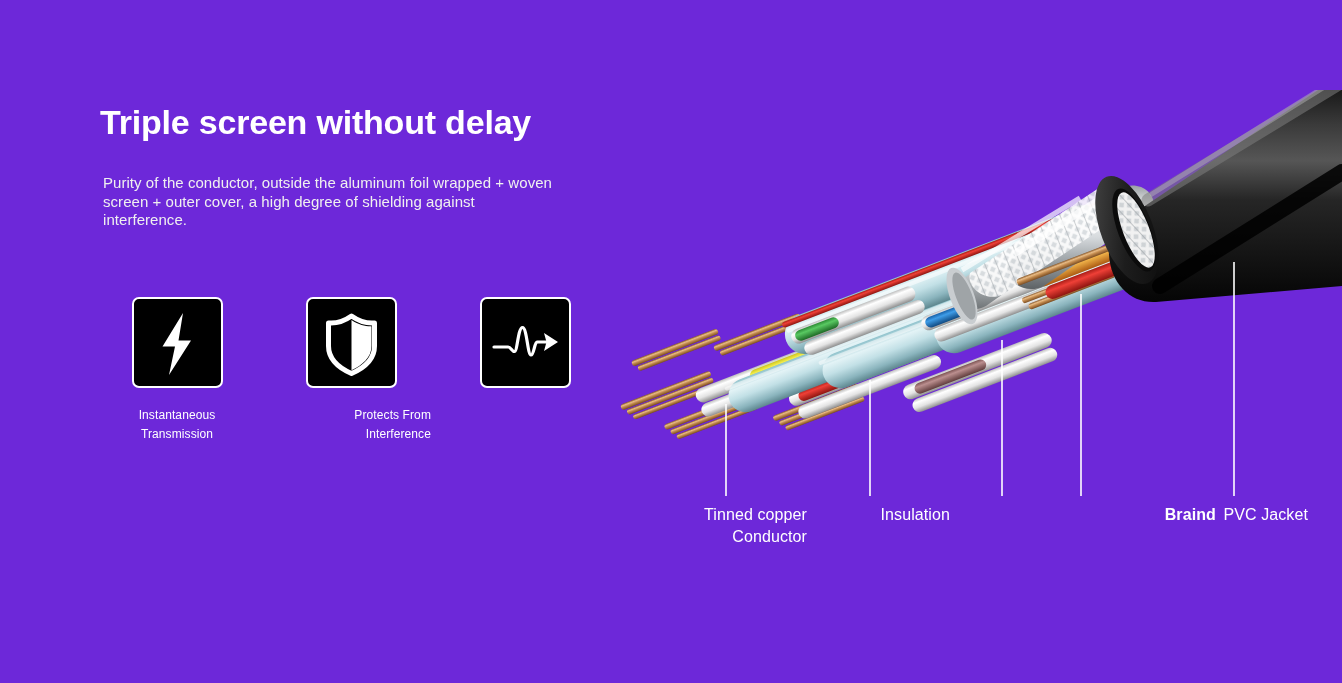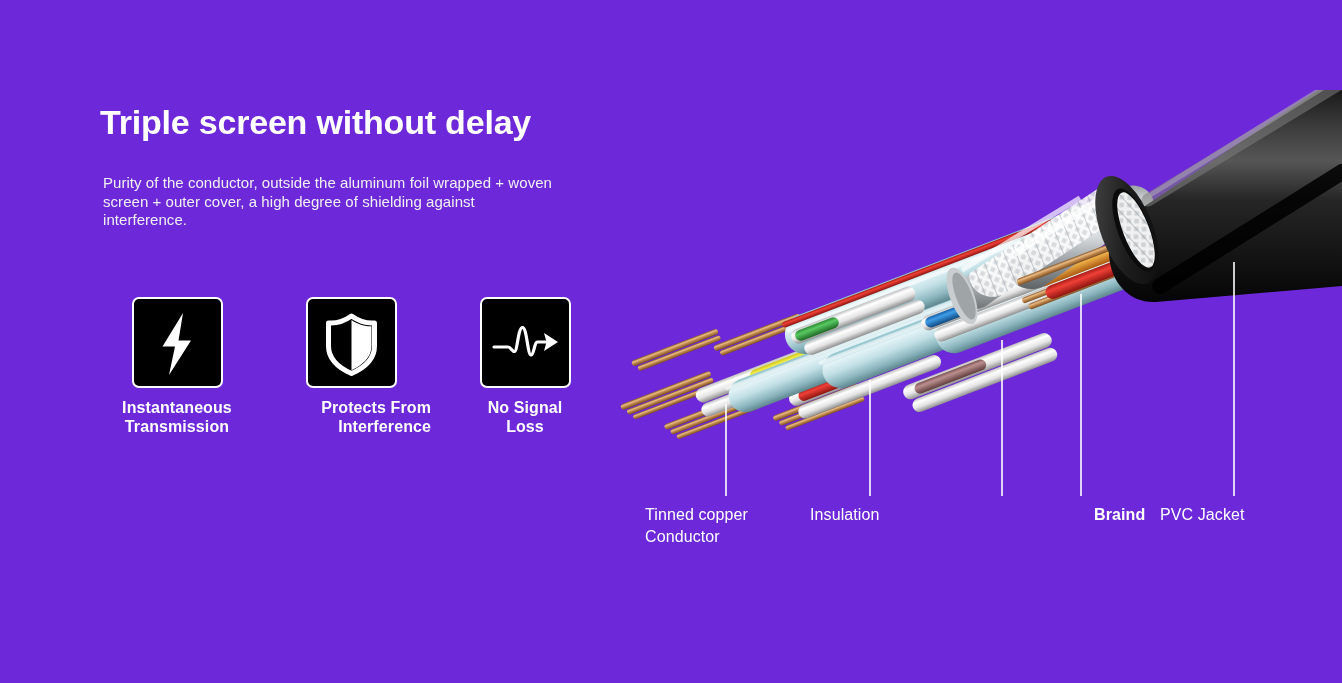--- a/index.html
+++ b/index.html
@@ -28,34 +28,34 @@
   .feature.f0{left:0;}
   .feature.f1{left:174px;text-align:right;}
   .feature.f2{left:348px;}
   .fbox{
     width:91px;height:91px;margin:0 auto;
     border:2px solid #ffffff;border-radius:7px;
     box-sizing:border-box;position:relative;background:#000;
   }
   .fbox svg{position:absolute;left:0;top:0;}
   .flabel{
-    margin-top:10px;font-size:16px;line-height:19px;
-    font-weight:700;color:#fff;letter-spacing:.1px;
+    margin-top:18px;font-size:12px;line-height:19px;
+    font-weight:400;color:#fff;letter-spacing:.1px;
   }
 
   
   .cable-art{position:absolute;left:600px;top:90px;width:742px;height:350px;}
   .cable-art svg{display:block;}
 
   
   .leaders{position:absolute;left:0;top:0;width:1342px;height:683px;pointer-events:none;}
   .callouts{position:absolute;left:0;top:0;width:1342px;height:683px;}
   .callout{
     position:absolute;font-size:16px;line-height:22px;font-weight:300;
-    color:#ffffff;text-align:left;letter-spacing:.1px;
+    color:#ffffff;text-align:right;letter-spacing:.1px;
   }
   .co0{left:645px;top:504px;width:162px;}
   .co1{left:810px;top:504px;width:140px;}
   .co2{left:932px;top:504px;width:142px;}
   .co3{left:1094px;top:504px;width:122px;font-weight:bold;}
   .co4{left:1160px;top:504px;width:148px;}
 </style>
 </head>
 <body>
 
@@ -93,24 +93,20 @@
       </div>
     </div>
 
     <div class="feature f2">
       <div class="fbox">
         <svg width="87" height="87" viewBox="0 0 87 87" aria-hidden="true">
           <path d="M12 48 L26 48 C29 48 30 52.5 32.5 52.5 C35.5 52.5 36 28.5 40.5 28.5
                    C45 28.5 45.5 56 49 56 C52 56 52.5 43 55 43 L70 43" fill="none" stroke="#ffffff" stroke-width="3.2" stroke-linecap="round" stroke-linejoin="round"></path>
           <path d="M62 34 L76 43 L62 52 L64.5 43 Z" fill="#ffffff"></path>
         </svg>
-      </div>
-      <div class="flabel">
-        <span>No Signal</span><br>
-        <span>Loss</span>
       </div>
     </div>
 
   </div>
 
   <div class="cable-art">
     <svg width="742" height="350" viewBox="0 0 742 350" aria-hidden="true">
       <defs>
 
         <linearGradient id="gJacket" x1="0" y1="0" x2="0" y2="1">

